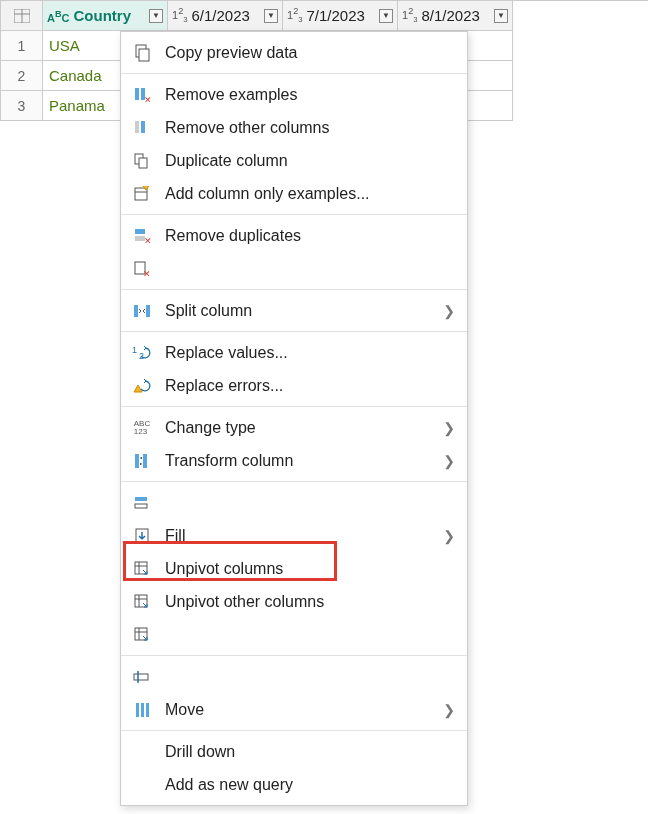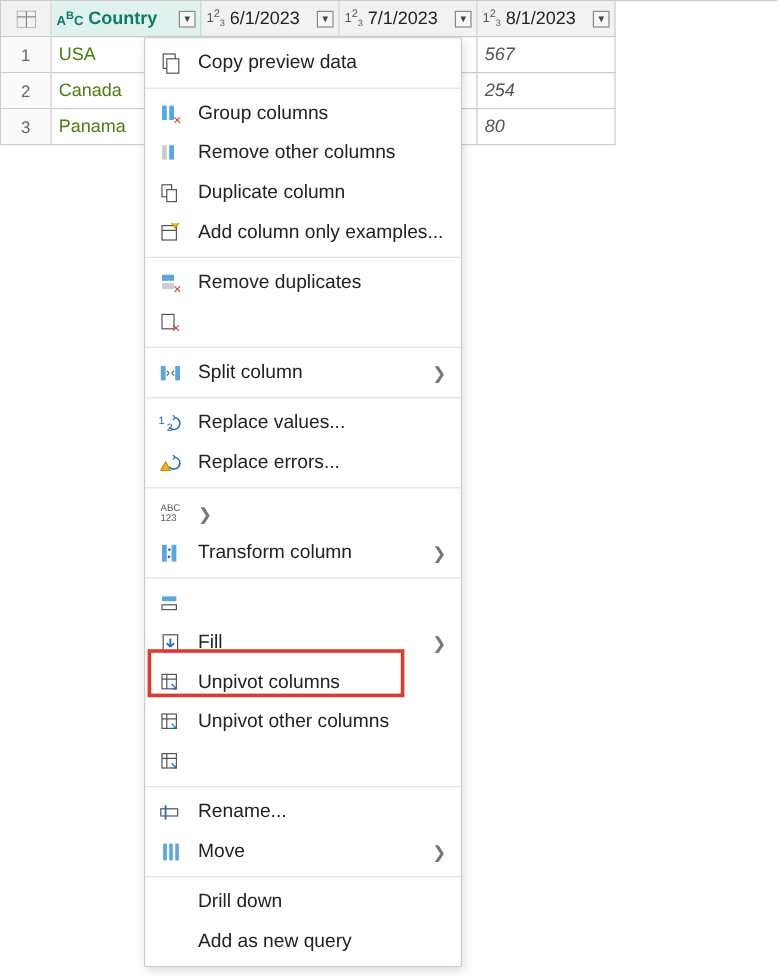--- a/index.html
+++ b/index.html
@@ -81,21 +81,21 @@
       text-align: left;
       font-style: italic;
       color: #555;
     }
     .txt { color: #4d7c0f; }
 
     .ctx-menu {
       position: absolute;
       top: 31px;
       left: 120px;
-      width: 265px;
+      width: 348px;
       background: #fff;
       border: 1px solid #ccc;
       box-shadow: 2px 3px 8px rgba(0,0,0,0.15);
       padding: 4px 0;
     }
     .menu-item {
       height: 33px;
       display: flex;
       align-items: center;
       padding: 0 12px 0 10px;
@@ -197,21 +197,21 @@
   <div class="menu-sep"></div>
 
   <div class="menu-item">
     <span class="menu-icon">
       <svg width="18" height="18" viewBox="0 0 18 18">
           <rect x="2" y="2" width="4" height="12" fill="#5aa6e0"></rect>
           <rect x="8" y="2" width="4" height="12" fill="#5aa6e0"></rect>
           <text x="11" y="17" font-size="9" fill="#d23b2f">✕</text>
         </svg>
     </span>
-    <span class="menu-label">Group columns</span>
+    <span class="menu-label">Remove examples</span>
   </div>
 
   <div class="menu-item">
     <span class="menu-icon">
       <svg width="18" height="18" viewBox="0 0 18 18">
           <rect x="2" y="2" width="4" height="12" fill="#ccc"></rect>
           <rect x="8" y="2" width="4" height="12" fill="#5aa6e0"></rect>
         </svg>
     </span>
     <span class="menu-label">Remove other columns</span>
@@ -298,20 +298,21 @@
     </span>
     <span class="menu-label">Replace errors...</span>
   </div>
 
   <div class="menu-sep"></div>
 
   <div class="menu-item">
     <span class="menu-icon">
       <span style="font-size:8px;color:#555;line-height:8px;text-align:left;">ABC<br>123</span>
     </span>
+    <span class="menu-label">Change type</span>
     <span class="menu-chevron">❯</span>
   </div>
 
   <div class="menu-item">
     <span class="menu-icon">
       <svg width="18" height="18" viewBox="0 0 18 18">
           <rect x="2" y="2" width="4" height="14" fill="#5aa6e0"></rect>
           <rect x="10" y="2" width="4" height="14" fill="#5aa6e0"></rect>
           <path d="M7 6 L9 6 M9 6 L8 5 M9 6 L8 7 M9 12 L7 12 M7 12 L8 11 M7 12 L8 13" stroke="#555"></path>
         </svg>
@@ -379,21 +380,20 @@
 
   <div class="menu-sep"></div>
 
   <div class="menu-item">
     <span class="menu-icon">
       <svg width="18" height="18" viewBox="0 0 18 18">
           <rect x="1" y="6" width="14" height="6" fill="none" stroke="#555"></rect>
           <line x1="5" y1="3" x2="5" y2="15" stroke="#1f6fb2" stroke-width="1.5"></line>
         </svg>
     </span>
-    <span class="menu-label">Rename...</span>
   </div>
 
   <div class="menu-item">
     <span class="menu-icon">
       <svg width="18" height="18" viewBox="0 0 18 18">
           <rect x="3" y="2" width="3" height="14" fill="#5aa6e0"></rect>
           <rect x="8" y="2" width="3" height="14" fill="#5aa6e0"></rect>
           <rect x="13" y="2" width="3" height="14" fill="#5aa6e0"></rect>
         </svg>
     </span>

